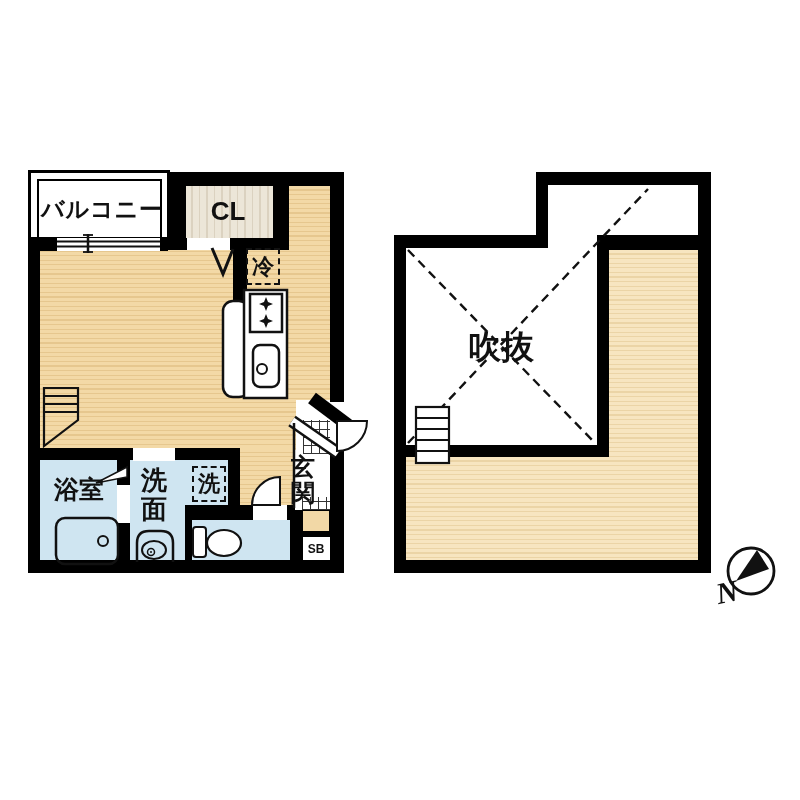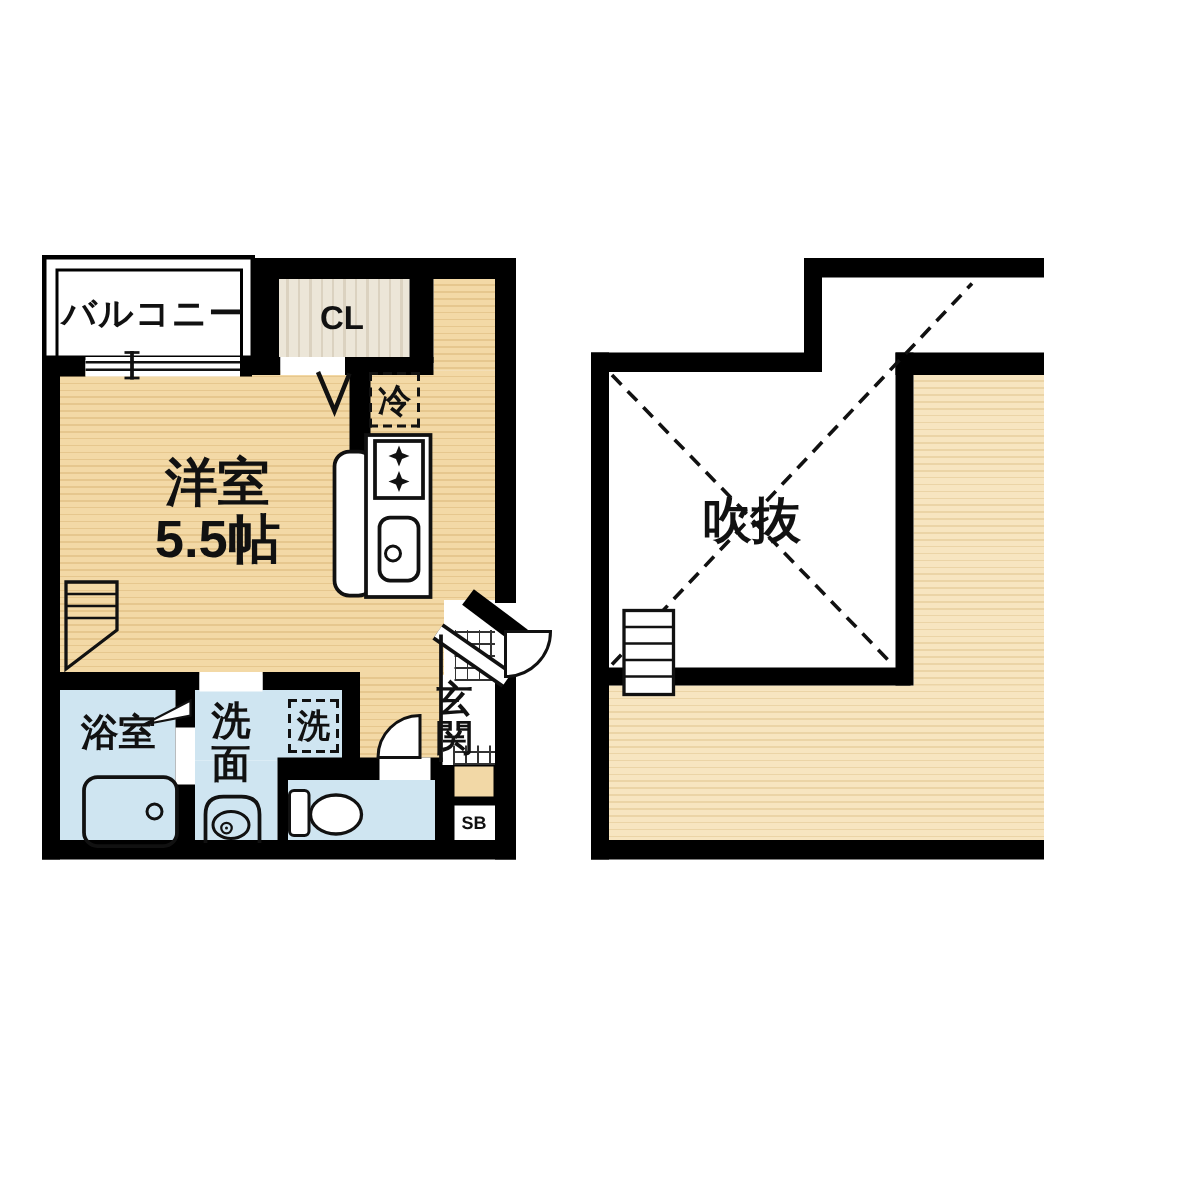--- a/index.html
+++ b/index.html
@@ -1,16 +1,16 @@
 <!DOCTYPE html>
 <html><head>
 <meta charset="utf-8">
 <style>
   html,body{margin:0;padding:0;background:#fff;}
-  #canvas{position:relative;width:696px;height:800px;background:#ffffff;overflow:hidden;
+  #canvas{position:relative;width:800px;height:800px;background:#ffffff;overflow:hidden;
           font-family:"Liberation Sans", sans-serif;}
   .abs{position:absolute;}
   .wall{position:absolute;background:#000;}
   .gap{position:absolute;background:#fff;}
   .wood{position:absolute;background:repeating-linear-gradient(180deg,#f3d9a6 0 3.5px,#e6c78e 3.5px 4.6px);}
   .wood2{position:absolute;background:repeating-linear-gradient(180deg,#f7e5c0 0 3.5px,#ebd4a6 3.5px 4.6px);}
   .blue{position:absolute;background:#cfe5f1;}
   .cream{position:absolute;background:repeating-linear-gradient(90deg,#ece6d8 0 6px,#dbd2c0 6px 7.6px);}
   .checker{position:absolute;background-color:#fff;
      background-image:repeating-linear-gradient(0deg,#333 0 1.3px,transparent 1.3px 8px),
@@ -169,24 +169,22 @@
       <line x1="416" y1="451" x2="449" y2="451" stroke-width="1.8"></line>
     </g>
 
     <g>
       <circle cx="751" cy="571" r="23" fill="#fff" stroke="#111" stroke-width="2.8"></circle>
       <polygon points="757,550 736,581 769,569" fill="#111"></polygon>
     </g>
   </svg>
 
   <div class="lbl" style="left:102px;top:209px;font-size:23px;letter-spacing:1px;">バルコニー</div>
-  <div class="lbl" style="left:228px;top:212px;font-size:22px;">CL</div>
+  <div class="lbl" style="left:228px;top:212px;font-size:26px;">CL</div>
   <div class="lbl" style="left:263px;top:267px;font-size:22px;">冷</div>
-  <div class="lbl" style="left:145px;top:323px;font-size:35px;">洋室</div>
-  <div class="lbl" style="left:145px;top:361px;font-size:35px;">5.5帖</div>
   <div class="lbl" style="left:79px;top:489px;font-size:25px;">浴室</div>
   <div class="lblv" style="left:155px;top:466px;width:28px;font-size:26px;line-height:29px;">洗面</div>
   <div class="lbl" style="left:209px;top:484px;font-size:22px;">洗</div>
   <div class="lblv" style="left:304px;top:454px;width:26px;font-size:24px;line-height:26px;">玄関</div>
   <div class="lbl" style="left:316px;top:549px;font-size:12px;border-radius:10px;">SB</div>
   <div class="lbl" style="left:501px;top:347px;font-size:33px;">吹抜</div>
   <div class="lbl" style="left:727px;top:592px;font-size:30px;font-family:'Liberation Serif',serif;font-style:italic;transform:translate(-50%,-50%) rotate(-12deg);">N</div>
 </div>
 
 </body></html>

